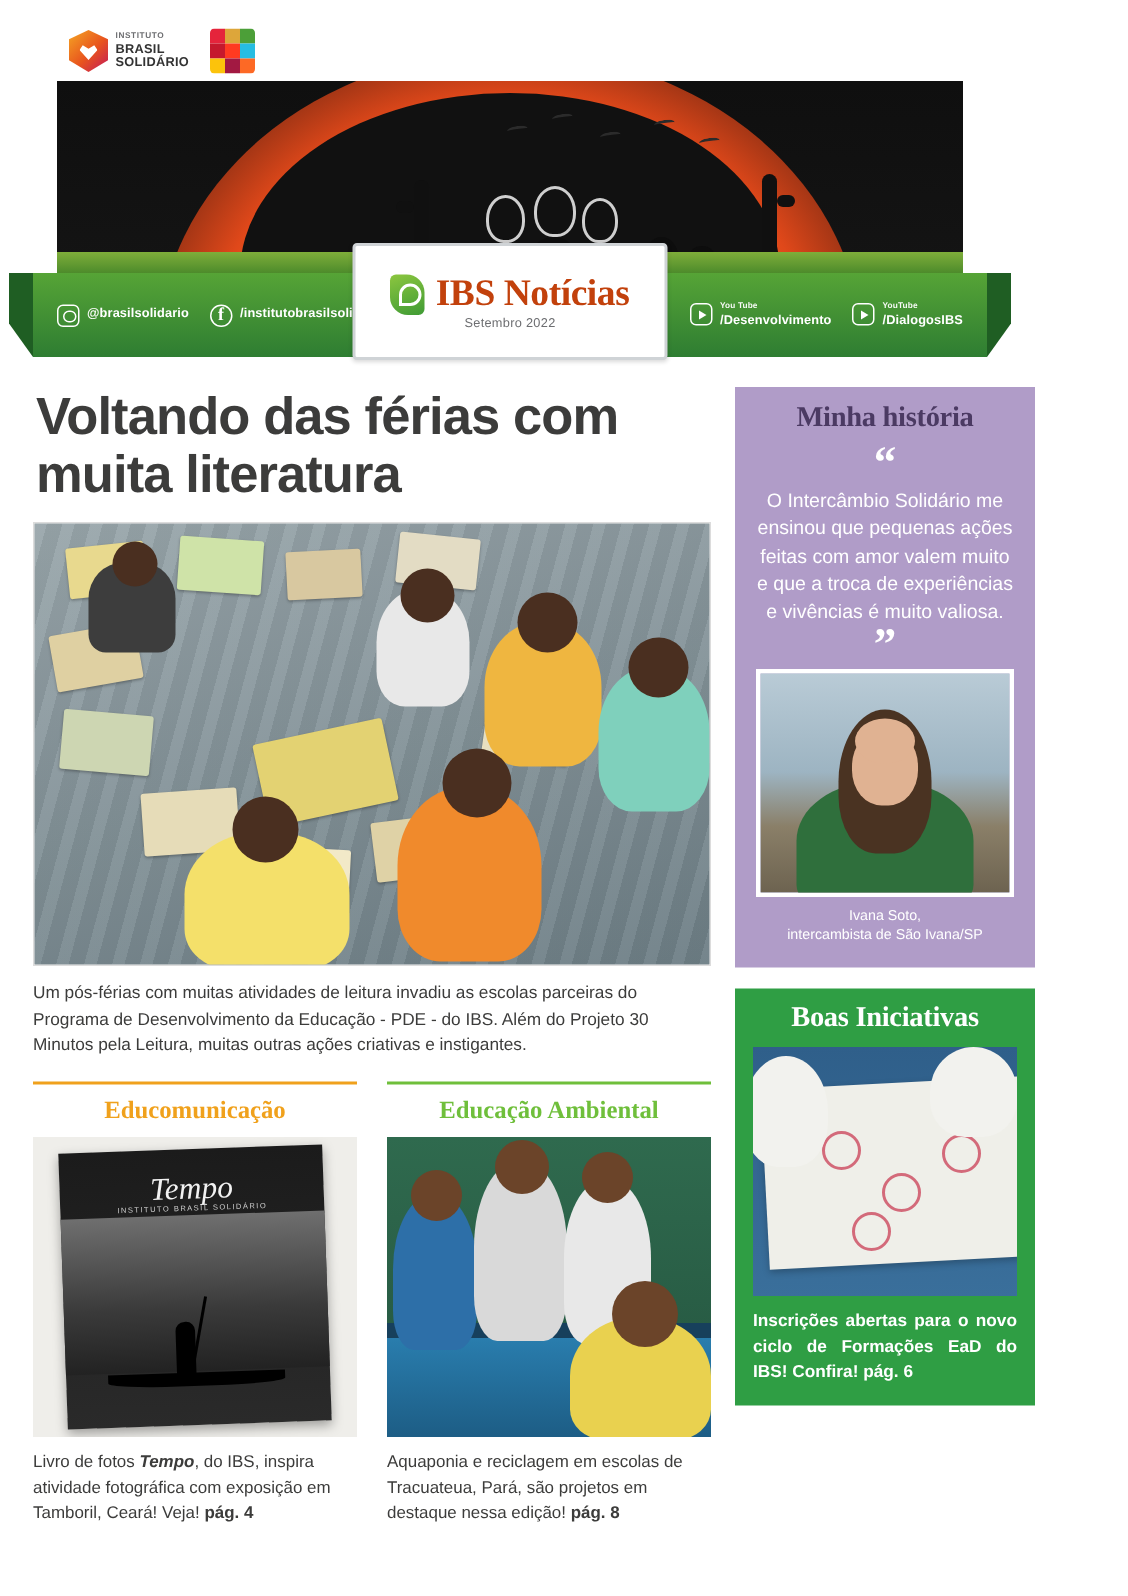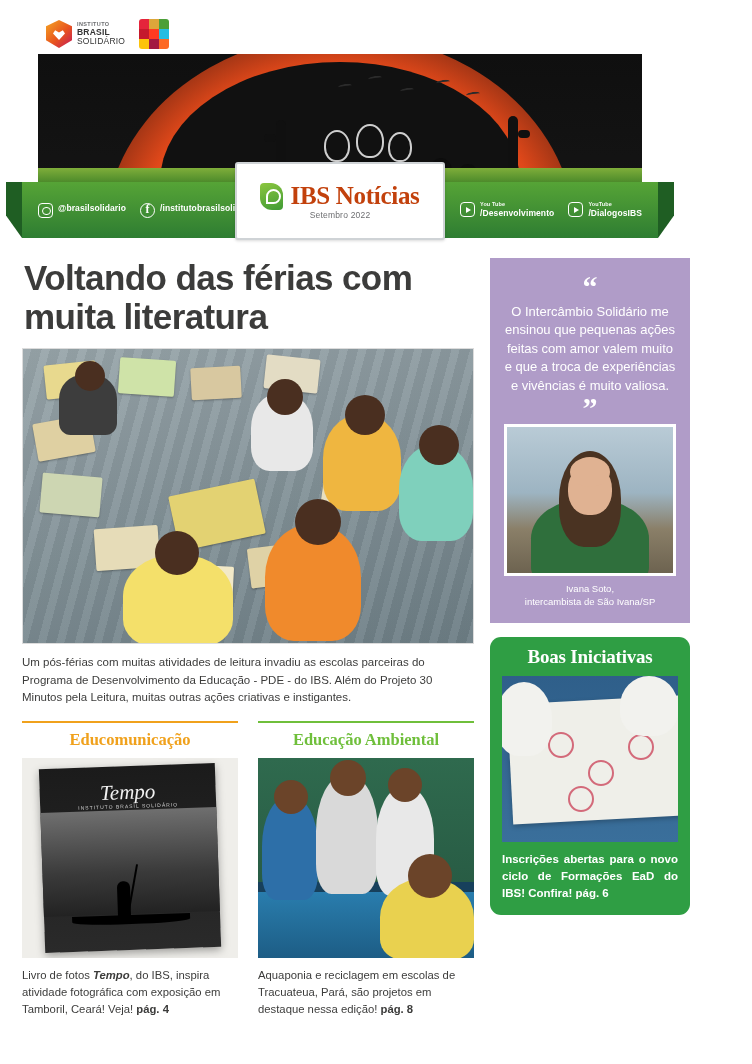--- a/index.html
+++ b/index.html
@@ -37,21 +37,21 @@
   .logo-mark::after {
     content:"";
     position:absolute; left:7px; top:8px;
     width:12px; height:12px;
     background:#fff;
     clip-path: polygon(50% 100%, 0% 45%, 18% 18%, 50% 38%, 82% 18%, 100% 45%);
   }
   .logo-text { line-height: 1.05; }
   .logo-text .l1 { font-size: 5.5px; letter-spacing:.4px; color:#6d6e71; font-weight:700;}
   .logo-text .l2 { font-size: 8.5px; color:#333; font-weight:700; letter-spacing:.2px;}
-  .logo-text .l3 { font-size: 8.5px; color:#333; font-weight:400; letter-spacing:.2px;}
+  .logo-text .l3 { font-size: 8.5px; color:#333; font-weight:700; letter-spacing:.2px;}
   .sdg-logo {
     width: 30px; height: 30px;
     display:grid; grid-template-columns: repeat(3,1fr); grid-template-rows: repeat(3,1fr);
     border-radius: 3px; overflow:hidden;
   }
   .sdg-logo i { display:block; }
 
   .banner {
     position: relative;
     height: 128px;
@@ -191,21 +191,21 @@
   .p-sky{position:absolute;inset:0;background:linear-gradient(#b9cbd6 0%, #9db4c2 45%, #8a7f68 70%, #6d6350 100%);}
   .p-body{position:absolute;left:50%;bottom:-12px;transform:translateX(-50%);width:118px;height:86px;border-radius:46% 46% 20% 20%;background:#2f6f3c;}
   .p-head{position:absolute;left:50%;top:36px;transform:translateX(-50%);width:44px;height:52px;border-radius:50% 50% 45% 45%;background:#e0b292;}
   .p-hair{position:absolute;left:50%;top:24px;transform:translateX(-50%);width:62px;height:96px;border-radius:50% 50% 40% 40%;background:#4a3322;}
   .p-hair2{position:absolute;left:50%;top:30px;transform:translateX(-50%);width:40px;height:30px;border-radius:50%;background:#e0b292;}
   .caption-portrait {
     text-align:center; font-size:9.5px; color:#fff; margin-top:7px; line-height:1.35;
   }
 
   .box-green {
-    background:#2f9e44; padding: 9px 12px 12px; border-radius: 11px;
+    background:#2f9e44; padding: 9px 12px 12px;
   }
   .box-green .box-title { color:#fff; }
   .bi-photo {
     margin-top: 8px; width:100%; height:166px; overflow:hidden; position:relative;
     background:#cfd9dd;
   }
   .bi-bg{position:absolute;inset:0;background:linear-gradient(#2f5f8a,#3a6f9b);}
   .bi-cloth{position:absolute;left:8px;top:24px;width:172px;height:120px;background:#efefe9;transform:rotate(-3deg);box-shadow:0 2px 5px rgba(0,0,0,.25);}
   .bi-flower{position:absolute;width:26px;height:26px;border:2px solid #d36a7a;border-radius:50%;}
   .bi-hand{position:absolute;border-radius:50% 50% 40% 40%;background:#f2f2ee;}
@@ -416,20 +416,21 @@
             <span>Aquaponia e reciclagem em escolas de Tracuateua, Pará, são projetos em destaque nessa edição!</span> <b>pág. 8</b>
           </div>
         </div>
 
       </div>
     </div>
 
     <div>
 
       <div class="box-purple">
+        <div class="box-title">Minha história</div>
         <div class="quote-mark">“</div>
         <div class="quote-text">O Intercâmbio Solidário me ensinou que pequenas ações feitas com amor valem muito e que a troca de experiências e vivências é muito valiosa.</div>
         <div class="quote-mark close">”</div>
         <div class="portrait">
           <div class="p-sky"></div>
           <div class="p-body"></div>
           <div class="p-hair"></div>
           <div class="p-head"></div>
           <div class="p-hair2"></div>
         </div>

